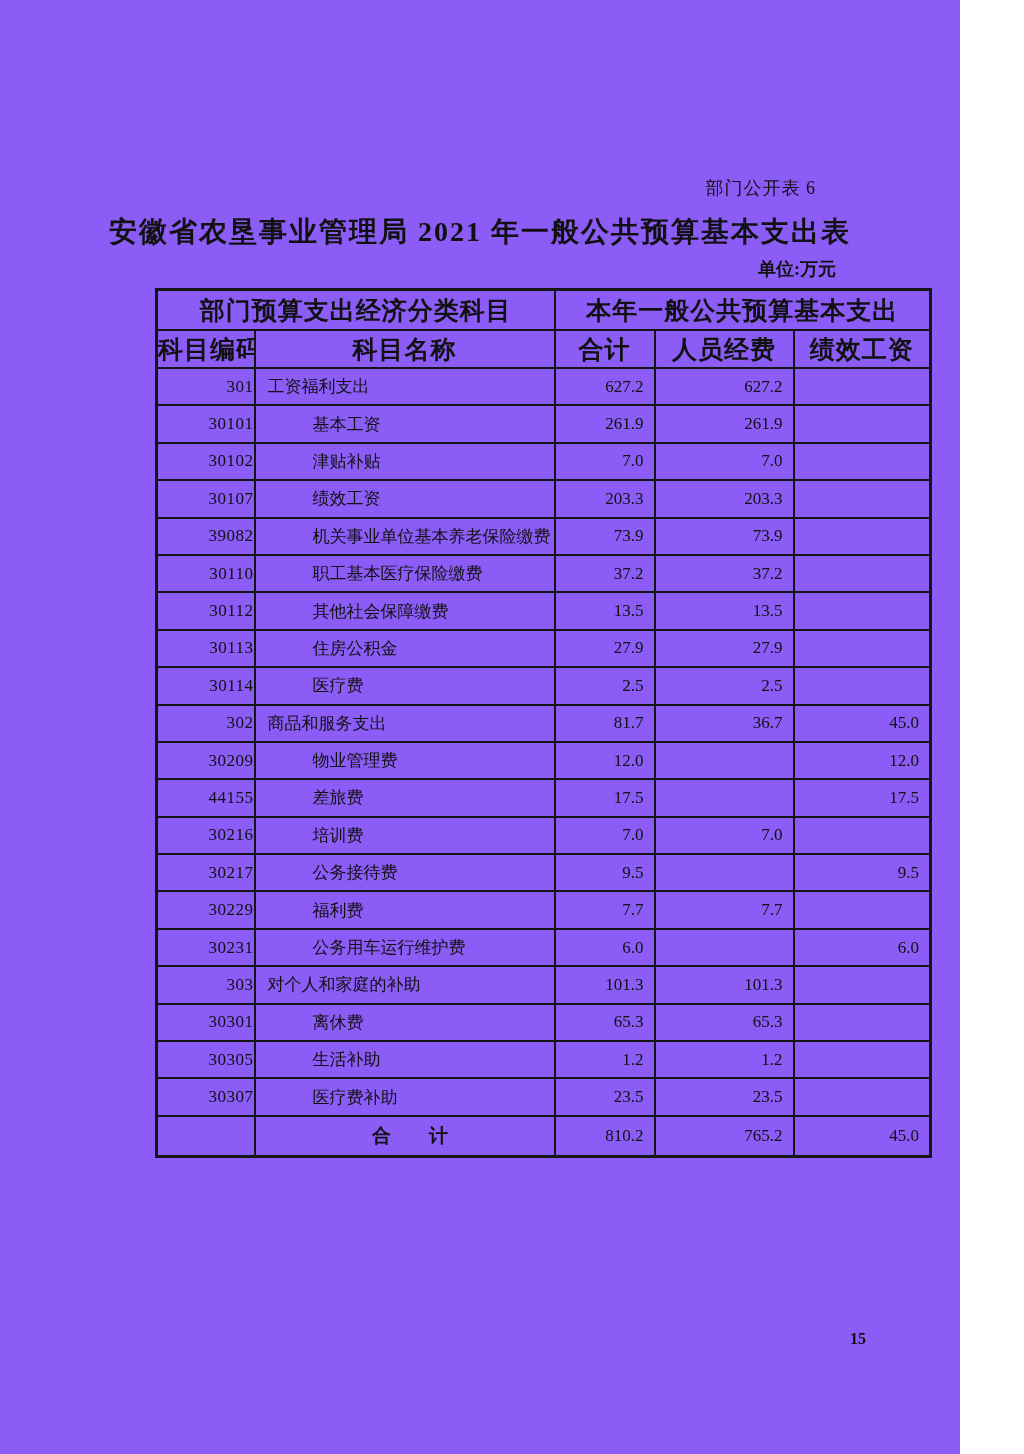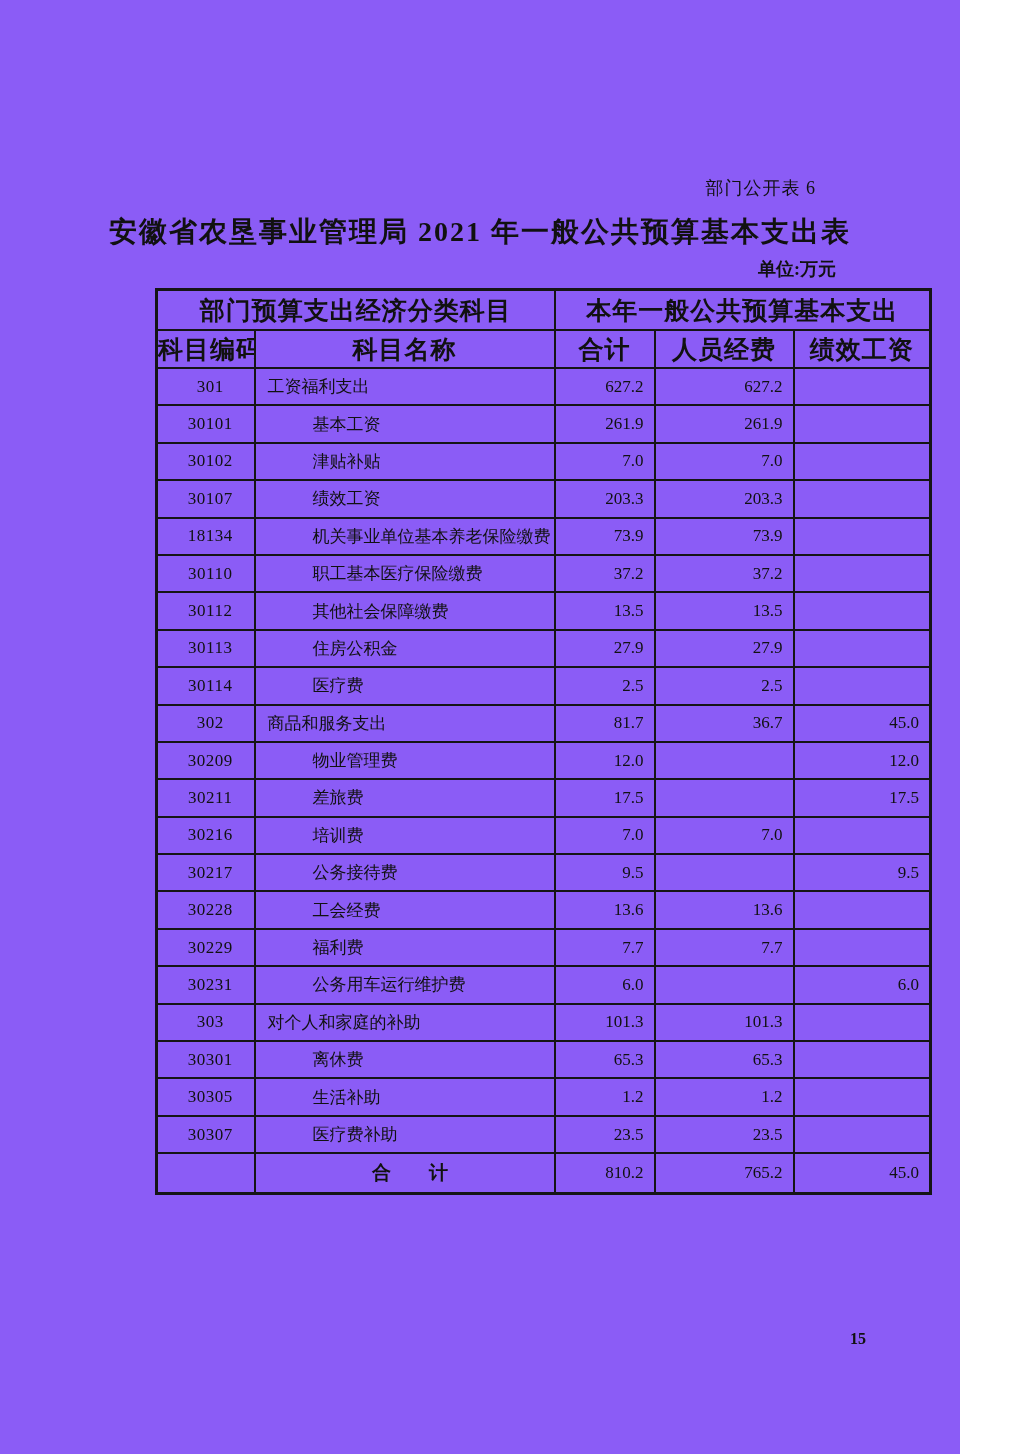--- a/index.html
+++ b/index.html
@@ -62,21 +62,21 @@
   .budget-table thead th {
     font-weight: bold;
     text-align: center;
     font-size: 25px;
     letter-spacing: 1px;
   }
   .budget-table thead tr.group-row th { height: 38px; }
   .budget-table thead tr.cols-row th  { height: 36px; }
   .budget-table tbody td { height: 35.4px; font-size: 17px; }
   td.code {
-    text-align: center;
+    text-align: right;
     padding-left: 9px;
     font-size: 16px;
     letter-spacing: 0.5px;
   }
   td.name { text-align: left; padding-left: 12px; margin-left: 8px; }
   td.name.indent1 { padding-left: 57px; }
   td.num { text-align: right; padding-right: 10px; }
   tbody.total-band td { height: 38px; }
   tbody.total-band td.name {
     text-align: center;
@@ -148,21 +148,21 @@
           <td class="num"></td>
         </tr>
         <tr>
           <td class="code">30107</td>
           <td class="name indent1">绩效工资</td>
           <td class="num">203.3</td>
           <td class="num">203.3</td>
           <td class="num"></td>
         </tr>
         <tr>
-          <td class="code">18134</td>
+          <td class="code">39082</td>
           <td class="name indent1">机关事业单位基本养老保险缴费</td>
           <td class="num">73.9</td>
           <td class="num">73.9</td>
           <td class="num"></td>
         </tr>
         <tr>
           <td class="code">30110</td>
           <td class="name indent1">职工基本医疗保险缴费</td>
           <td class="num">37.2</td>
           <td class="num">37.2</td>
@@ -197,46 +197,39 @@
           <td class="num">45.0</td>
         </tr>
         <tr>
           <td class="code">30209</td>
           <td class="name indent1">物业管理费</td>
           <td class="num">12.0</td>
           <td class="num"></td>
           <td class="num">12.0</td>
         </tr>
         <tr>
-          <td class="code">30211</td>
+          <td class="code">44155</td>
           <td class="name indent1">差旅费</td>
           <td class="num">17.5</td>
           <td class="num"></td>
           <td class="num">17.5</td>
         </tr>
         <tr>
           <td class="code">30216</td>
           <td class="name indent1">培训费</td>
           <td class="num">7.0</td>
           <td class="num">7.0</td>
           <td class="num"></td>
         </tr>
         <tr>
           <td class="code">30217</td>
           <td class="name indent1">公务接待费</td>
           <td class="num">9.5</td>
           <td class="num"></td>
           <td class="num">9.5</td>
-        </tr>
-        <tr>
-          <td class="code">30228</td>
-          <td class="name indent1">工会经费</td>
-          <td class="num">13.6</td>
-          <td class="num">13.6</td>
-          <td class="num"></td>
         </tr>
         <tr>
           <td class="code">30229</td>
           <td class="name indent1">福利费</td>
           <td class="num">7.7</td>
           <td class="num">7.7</td>
           <td class="num"></td>
         </tr>
         <tr>
           <td class="code">30231</td>

